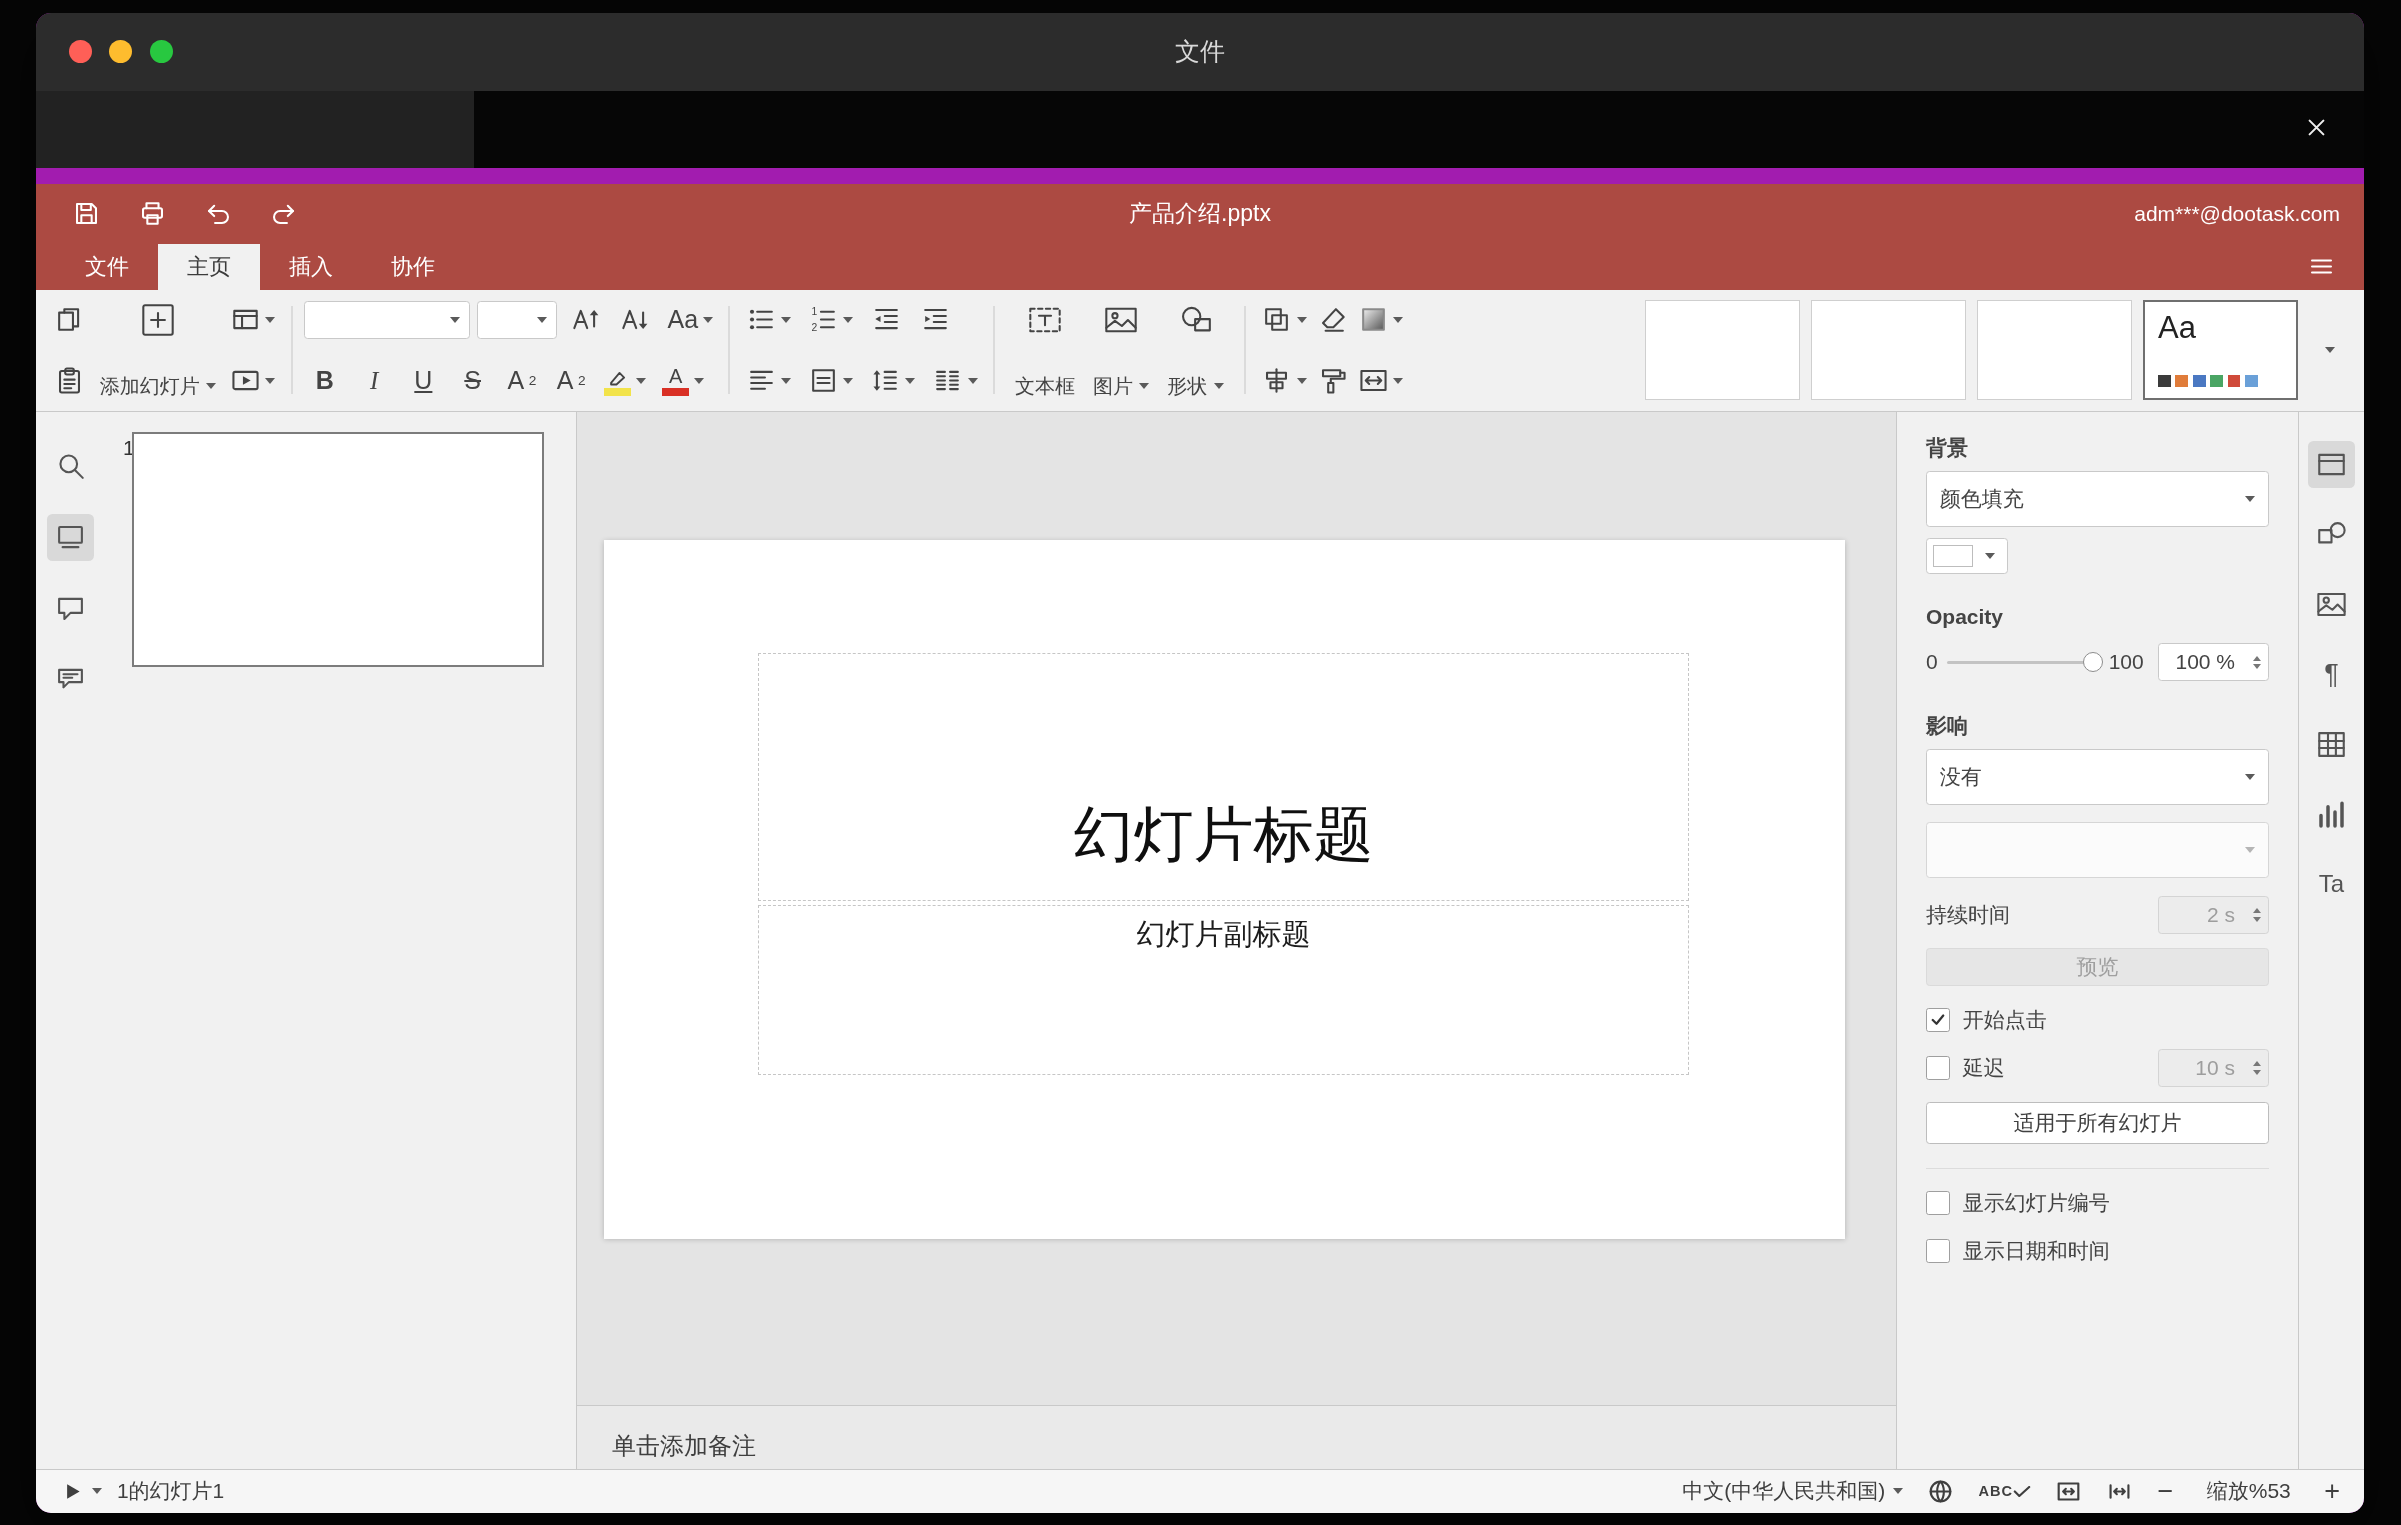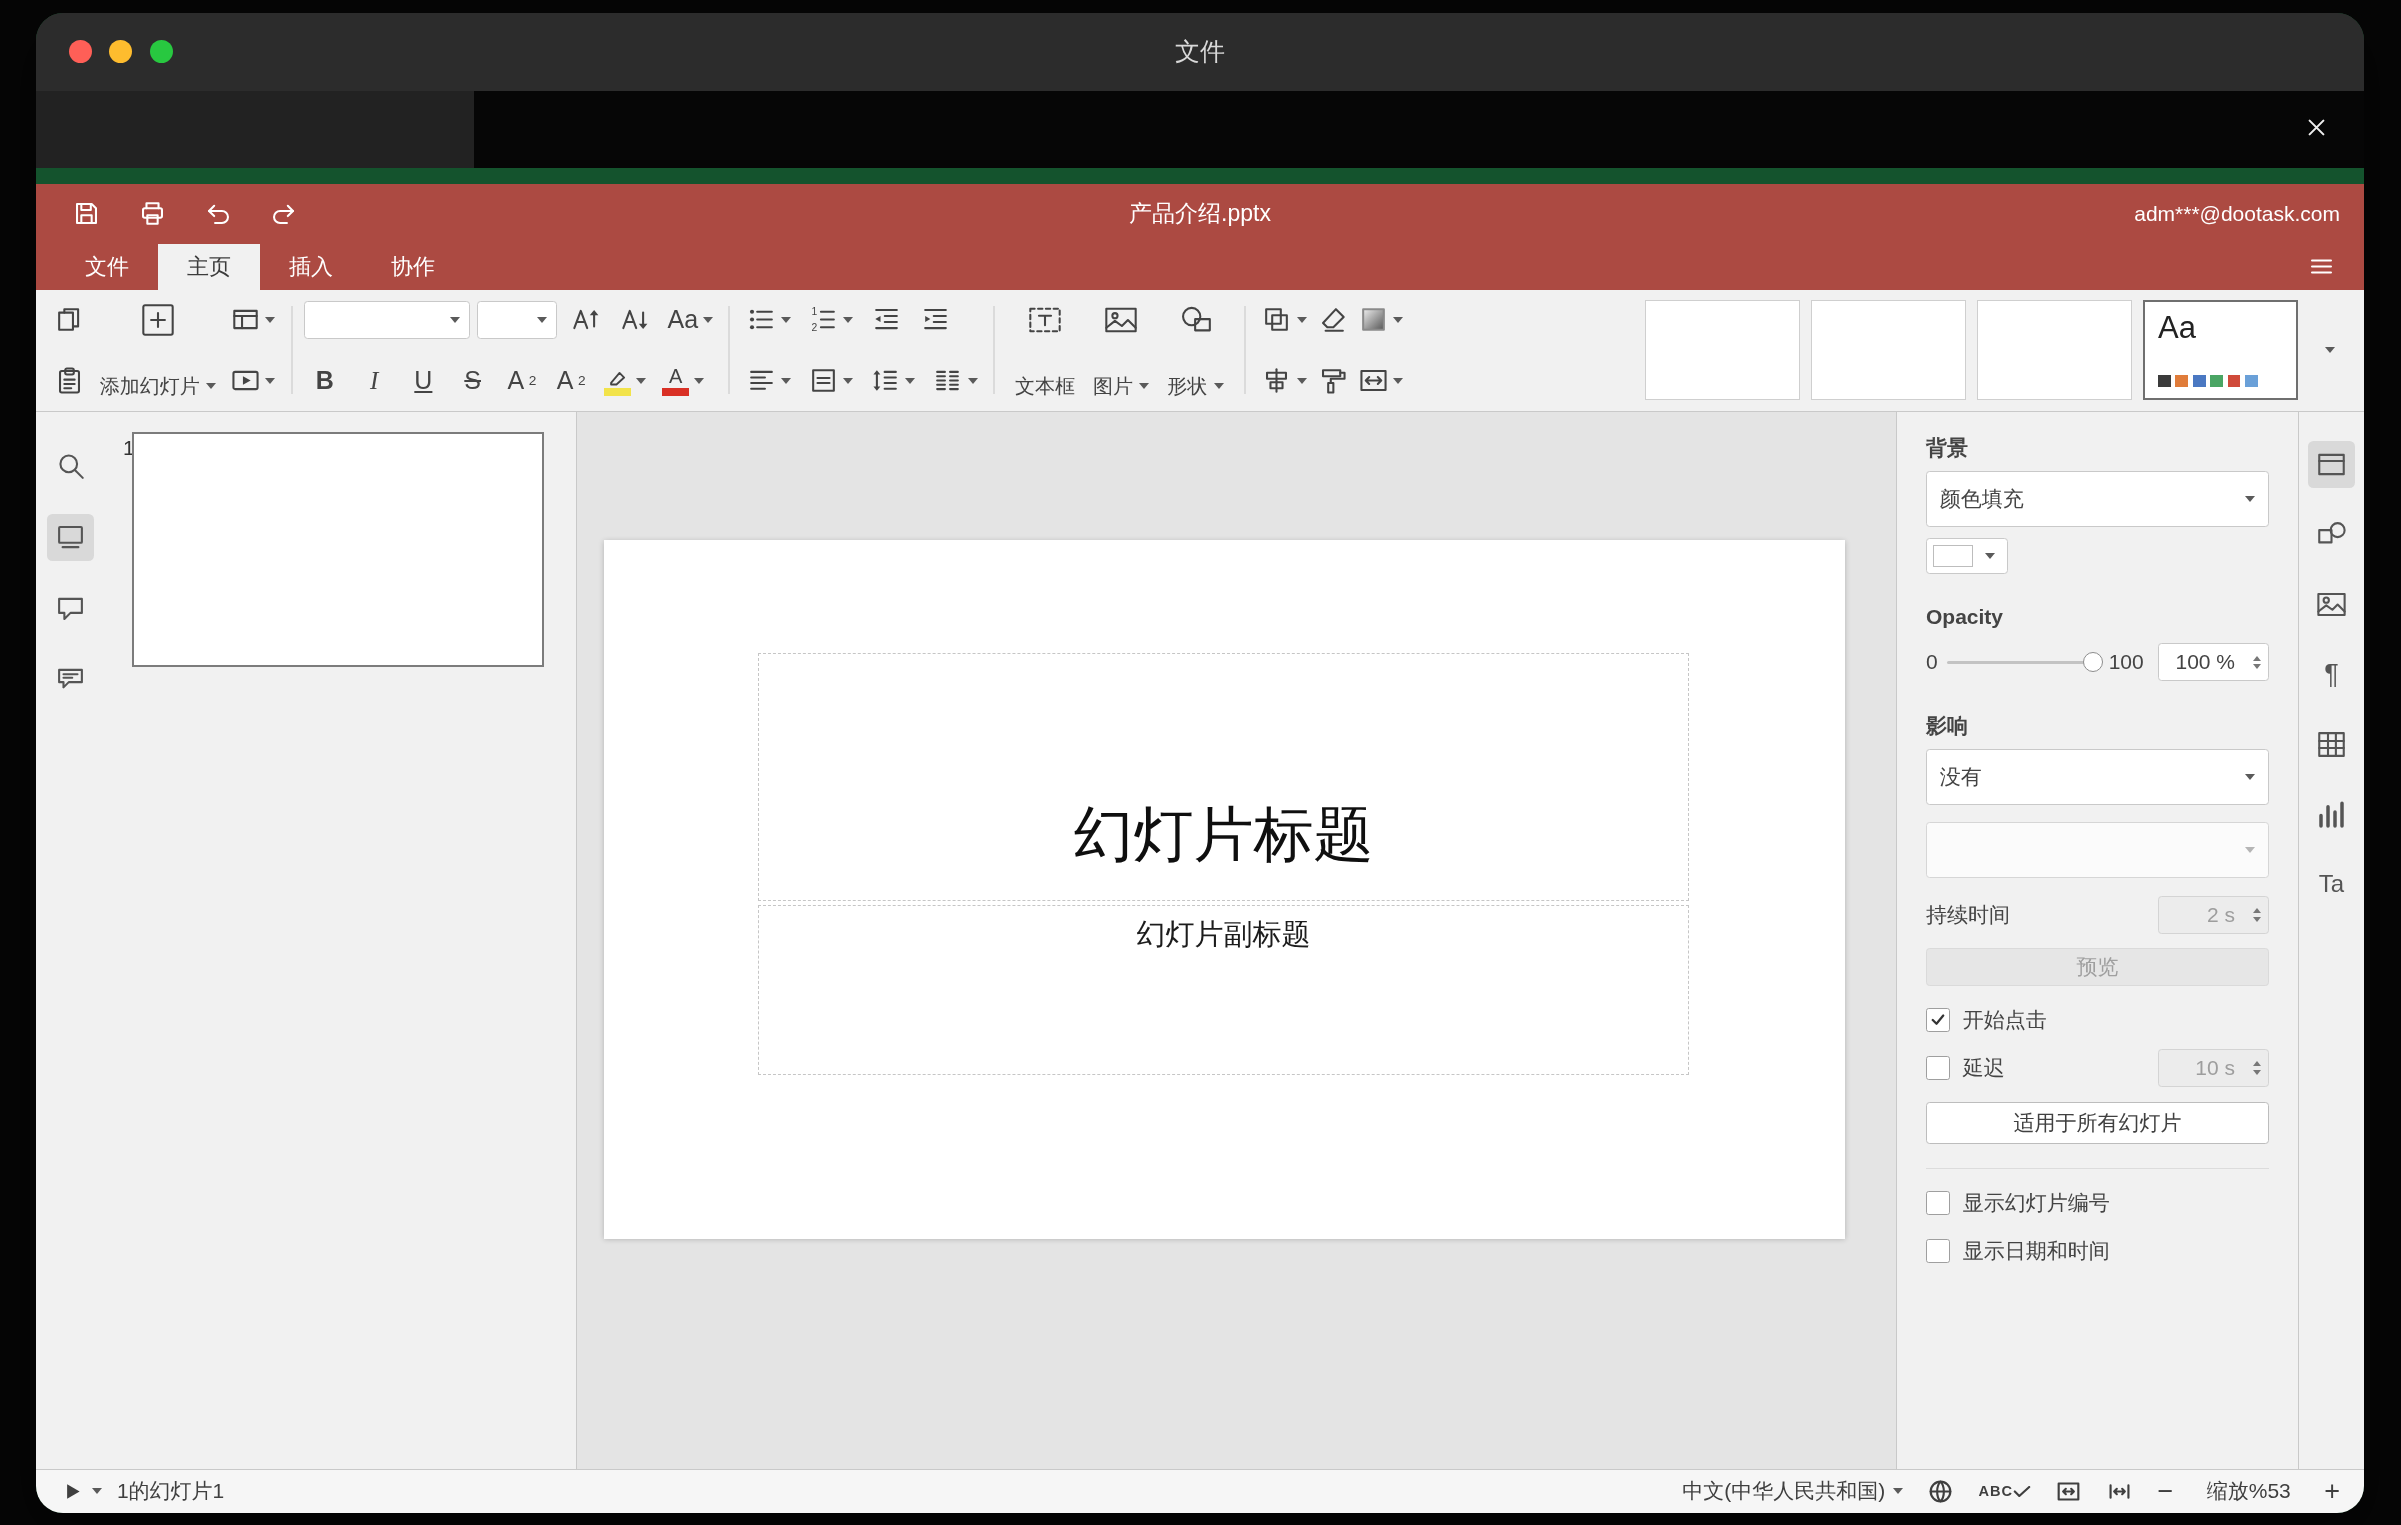--- a/index.html
+++ b/index.html
@@ -6,21 +6,21 @@
   html,body{width:2401px;height:1526px;}
   body{background:#060606;font-family:"Liberation Sans","DejaVu Sans",sans-serif;position:relative;overflow:hidden;color:#444;}
   svg{fill:none;stroke:currentColor;stroke-width:2.4;stroke-linecap:round;stroke-linejoin:round;}
   svg .f{fill:currentColor;stroke:none;}
   svg .tt{fill:currentColor;stroke:none;font-size:12px;font-family:inherit;}
   .i{width:31px;height:31px;}
   .i44{width:38px;height:38px;}
   .i40{width:35px;height:35px;}
   .i26{width:25px;height:25px;}
 
-  .window{position:absolute;left:36px;top:12.8px;width:2328px;height:1500px;border-radius:27px;overflow:hidden;background:#14532d;box-shadow:0 18px 55px rgba(0,0,0,.6);}
+  .window{position:absolute;left:36px;top:12.8px;width:2328px;height:1500px;border-radius:15px;overflow:hidden;background:#a21caf;box-shadow:0 18px 55px rgba(0,0,0,.6);}
   .titlebar{height:78px;background:#2c2c2c;display:flex;align-items:center;justify-content:center;position:relative;}
   .traffic{position:absolute;left:33px;display:flex;gap:17.3px;}
   .traffic i{width:23px;height:23px;border-radius:50%;display:block;}
   .tl-r{background:#ff5f57}.tl-y{background:#febc2e}.tl-g{background:#28c840}
   .win-title{font-size:25px;color:#d9d9d9;}
   .chrome{height:77px;background:#060606;position:relative;}
   .artifact{position:absolute;left:0;top:0;width:438px;height:77px;background:#222;}
   .close-btn{position:absolute;right:25.5px;top:14.6px;width:44px;height:44px;color:#ededed;display:flex;align-items:center;justify-content:center;}
 
   .editor{height:1345px;display:flex;flex-direction:column;}
@@ -523,20 +523,23 @@
         <div class="canvas-scroll">
           <div class="slide">
             <div class="ph subtitle-ph">
               <span>幻灯片副标题</span>
             </div>
             <div class="ph title-ph">
               <span>幻灯片标题</span>
             </div>
           </div>
         </div>
+        <div class="notes">
+          <span>单击添加备注</span>
+        </div>
       </div>
 
       <div class="panel">
         <div class="p-label">背景</div>
         <div class="select">
           <span>颜色填充</span>
           <i class="chev" style="border-top-color:#5a5a5a"></i>
         </div>
         <div class="color-split">
           <span class="swatch"></span>

